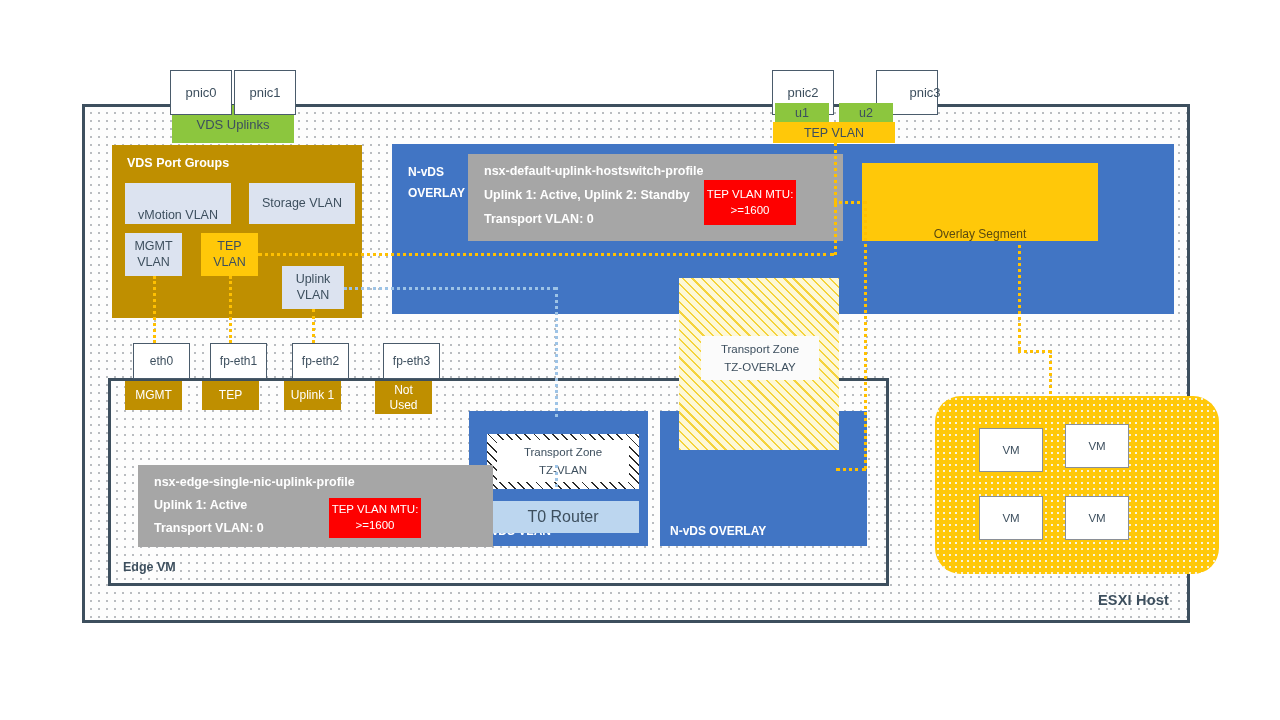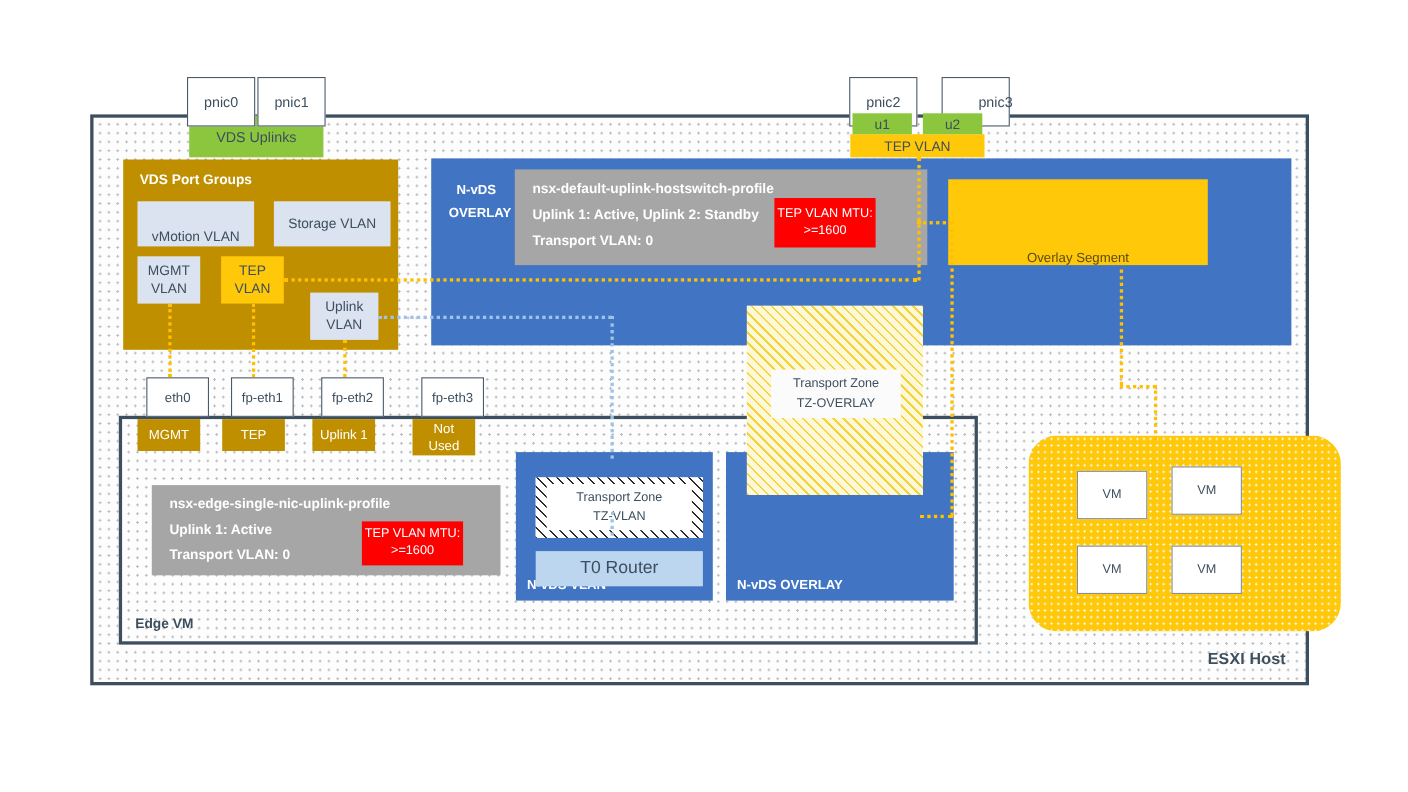--- a/index.html
+++ b/index.html
@@ -213,21 +213,21 @@
 
   <div class="box pnic" style="left:170px; top:70px; width:62px; height:45px;">
     <span>pnic0</span>
   </div>
   <div class="box pnic" style="left:234px; top:70px; width:62px; height:45px;">
     <span>pnic1</span>
   </div>
   <div class="box pnic" style="left:772px; top:70px; width:62px; height:45px;">
     <span>pnic2</span>
   </div>
-  <div class="box pnic" style="left:856px; top:70px; width:62px; height:45px;padding-left:36px;">
+  <div class="box pnic" style="left:876px; top:70px; width:62px; height:45px;padding-left:36px;">
     <span>pnic3</span>
   </div>
 
   <div class="box esxi-host">
     <div class="esxi-host-label">ESXI Host</div>
   </div>
 
   <div class="box vds-uplinks" style="left:172px; top:105px; width:122px; height:38px;">
     <span>VDS Uplinks</span>
   </div>
@@ -259,21 +259,21 @@
   <div class="box pg-tile yellow" style="left:201px; top:233px; width:57px; height:43px; flex-direction:column;">
     <span>TEP</span>
     <span>VLAN</span>
   </div>
   <div class="box pg-tile" style="left:282px; top:266px; width:62px; height:43px; flex-direction:column;">
     <span>Uplink</span>
     <span>VLAN</span>
   </div>
 
   <div class="box nvds-overlay">
-    <div class="nvds-label" style="left:23px; top:21px;">N-vDS</div>
+    <div class="nvds-label" style="left:16px; top:21px;">N-vDS</div>
     <div class="nvds-label" style="left:16px; top:42px;">OVERLAY</div>
 
     <div class="profile-panel" style="left:76px; top:10px; width:343px; height:87px;padding-left:32px;">
       <div class="profile-line" style="left:16px; top:10px;">nsx-default-uplink-hostswitch-profile</div>
       <div class="profile-line" style="left:16px; top:34px;">Uplink 1: Active, Uplink 2: Standby</div>
       <div class="profile-line" style="left:16px; top:58px;">Transport  VLAN: 0</div>
       <div class="mtu-badge" style="left:236px; top:26px; width:92px; height:45px;">
         <span>TEP VLAN MTU:</span>
         <span>&gt;=1600</span>
       </div>
@@ -336,21 +336,21 @@
     <span>fp-eth3</span>
   </div>
   <div class="box ethtag" style="left:375px; top:381px; width:57px; height:33px; flex-direction:column;">
     <span>Not</span>
     <span>Used</span>
   </div>
 
   <div class="box edge-vm">
     <div class="edge-vm-label">Edge VM</div>
 
-    <div class="profile-panel" style="left:27px; top:60px; width:317px; height:82px;">
+    <div class="profile-panel" style="left:27px; top:84px; width:317px; height:82px;padding-left:38px;">
       <div class="profile-line" style="left:16px; top:10px;">nsx-edge-single-nic-uplink-profile</div>
       <div class="profile-line" style="left:16px; top:33px;">Uplink 1: Active</div>
       <div class="profile-line" style="left:16px; top:56px;">Transport  VLAN: 0</div>
       <div class="mtu-badge" style="left:191px; top:33px; width:92px; height:40px;">
         <span>TEP VLAN MTU:</span>
         <span>&gt;=1600</span>
       </div>
     </div>
 
     <div class="nvds-sub" style="left:358px; top:30px; width:179px; height:135px;">

